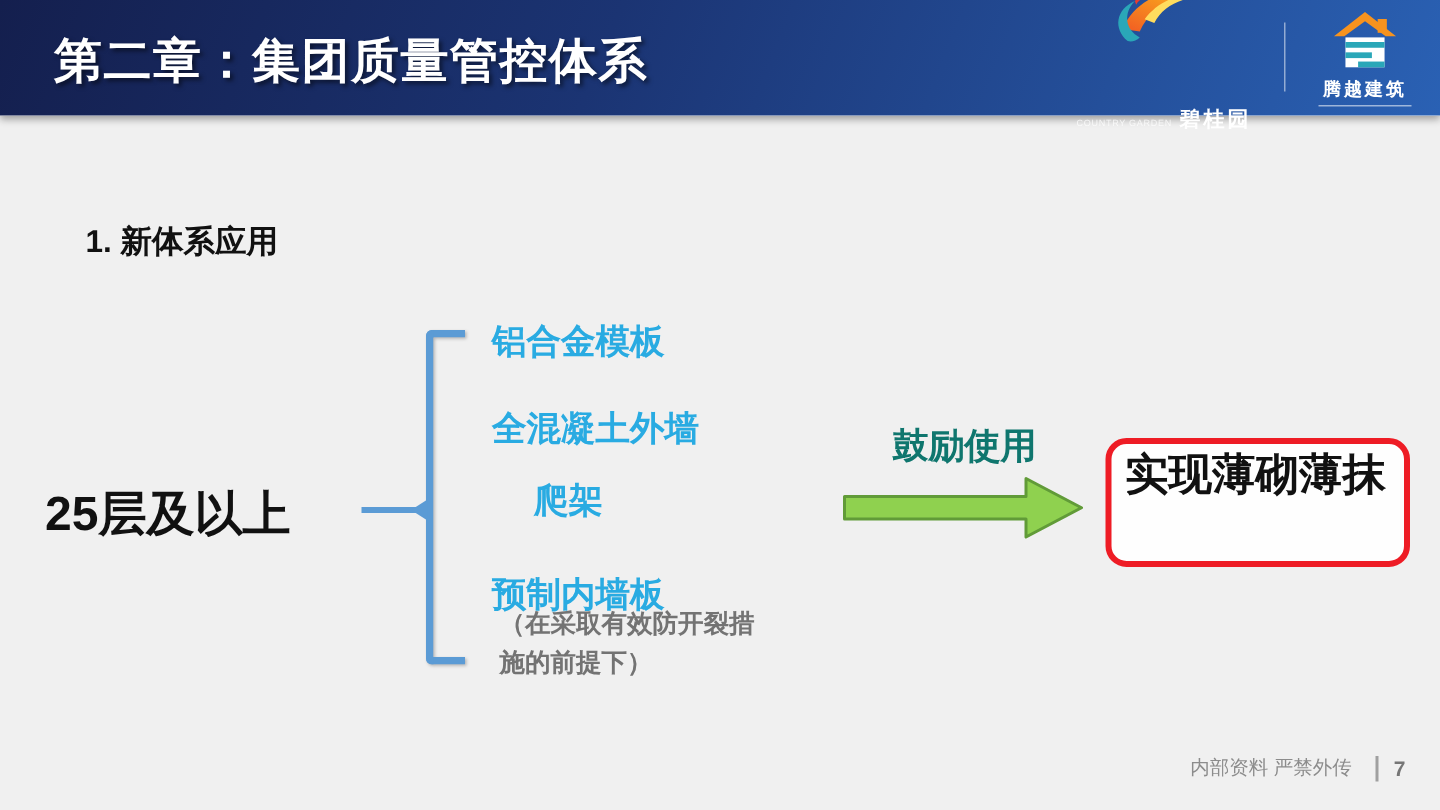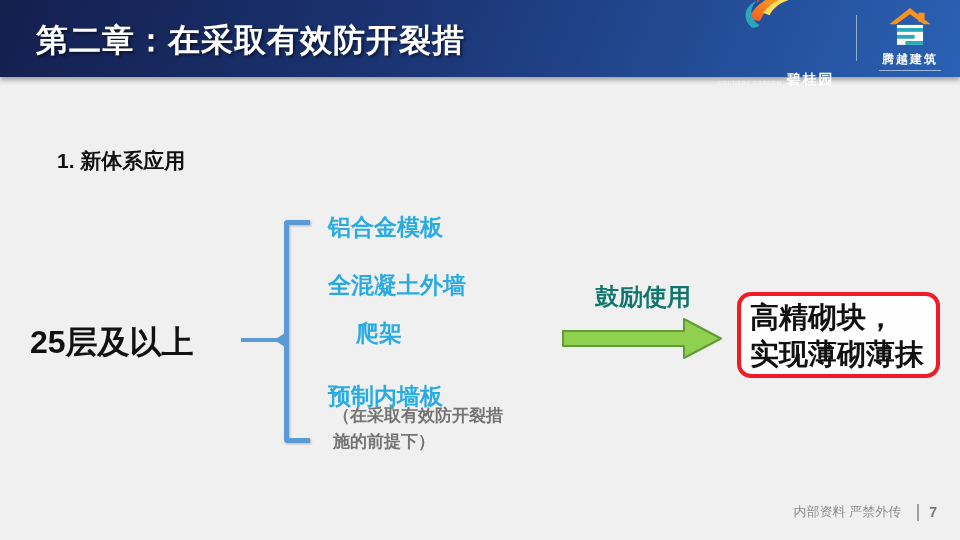--- a/index.html
+++ b/index.html
@@ -131,21 +131,21 @@
   .footer-notice { font-size: 13px; color: #8c8c8c; white-space: nowrap; }
   .footer-divider { width: 2px; height: 17px; background: #a0a0a0; margin-left: 6px; }
   .footer-page { font-size: 14px; font-weight: bold; color: #767676; }
 </style>
 </head>
 <body>
 
 <div class="slide">
 
   <div class="header">
-    <div class="header-title">第二章：在采取有效防开裂措</div>
+    <div class="header-title">第二章：集团质量管控体系</div>
 
     <div class="logos">
 
       <div class="logo-cg">
         <svg width="84" height="42" viewBox="0 0 100 52">
           <defs>
             <linearGradient id="cgOrange" x1="0" y1="1" x2="1" y2="0">
               <stop offset="0" stop-color="#f15a24"></stop>
               <stop offset="0.55" stop-color="#f7931e"></stop>
               <stop offset="1" stop-color="#ffd34d"></stop>
@@ -193,21 +193,20 @@
   <div class="sys-item sys-item-4">预制内墙板</div>
   <div class="item-note item-note-1">（在采取有效防开裂措</div>
   <div class="item-note item-note-2">施的前提下）</div>
 
   <div class="arrow-label">鼓励使用</div>
   <svg class="arrow-svg" width="162" height="45" viewBox="0 0 162 45">
     <polygon points="1,15 122,15 122,3 159,22.5 122,42 122,30 1,30" fill="#8fd14f" stroke="#619b38" stroke-width="2" stroke-linejoin="round"></polygon>
   </svg>
 
   <div class="result-box">
-    <div class="result-line">高精砌块，</div>
     <div class="result-line">实现薄砌薄抹</div>
   </div>
 
   <div class="footer">
     <span class="footer-notice">内部资料 严禁外传</span>
     <span class="footer-divider"></span>
     <span class="footer-page">7</span>
   </div>
 
 </div>

